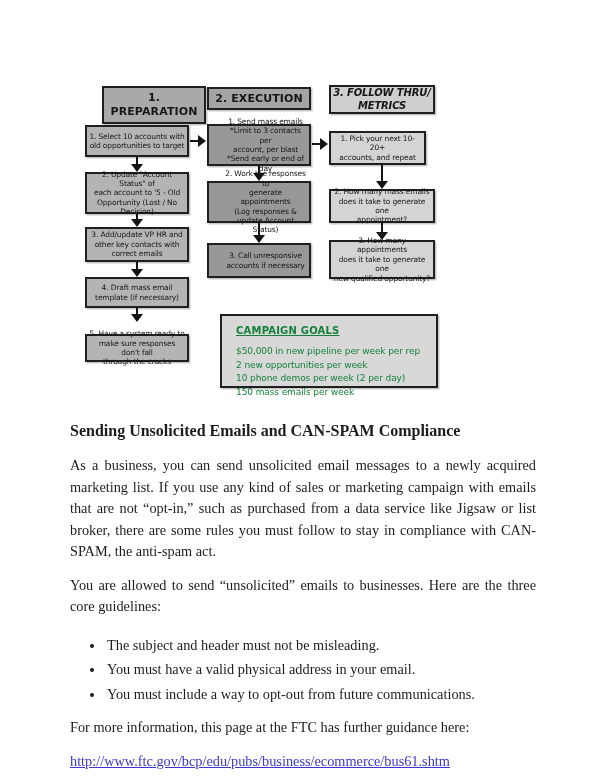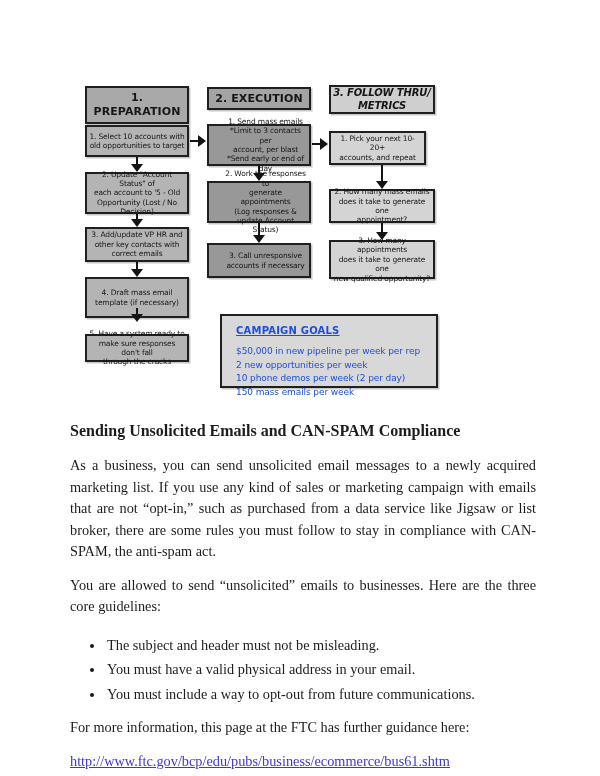--- a/index.html
+++ b/index.html
@@ -32,21 +32,21 @@
   .v-arrow .head{width:0;height:0;border-left:6px solid transparent;border-right:6px solid transparent;border-top:8px solid #141414;margin-top:-1px;}
   .h-arrow{position:absolute;height:14px;display:flex;align-items:center;}
   .h-arrow i{display:block;}
   .h-arrow .stem{height:2.2px;flex:1;background:#141414;}
   .h-arrow .head{width:0;height:0;border-top:6px solid transparent;border-bottom:6px solid transparent;border-left:8px solid #141414;margin-left:-1px;}
 
   .campaign{
     position:absolute;box-sizing:border-box;
     border:2px solid var(--box_border,#1f1f1f);
     background:var(--campaign_fill,#d8d8d8);
-    font-family:"DejaVu Sans",sans-serif;color:#1d4ed8;
+    font-family:"DejaVu Sans",sans-serif;color:#15803d;
     padding:9px 4px 0 14px;
     box-shadow:1.5px 1.5px 0 rgba(0,0,0,.22);
   }
   .campaign-title{font-size:10px;font-weight:600;text-decoration:underline;margin-bottom:9px;letter-spacing:.2px;}
   .campaign-item{font-size:9px;line-height:1.5;letter-spacing:-0.1px;}
 
   
   .article{
     position:absolute;left:0;top:400px;width:600px;box-sizing:border-box;
     padding:0 64px 0 70px;
@@ -61,34 +61,34 @@
   .article a{color:var(--link,#3b38cc);text-decoration:underline;word-break:break-all;}
   .linkline{margin:0;text-align:left;}
 </style>
 </head>
 <body>
 
 <div class="page" style="--page_bg: #ffffff; --box_border: #1f1f1f; --col1_header_fill: #a9a9a9; --col1_box_fill: #b4b4b4; --col2_header_fill: #a4a4a4; --col2_box_fill: #989898; --col3_header_fill: #cfcfcf; --col3_box_fill: #d4d4d4; --campaign_fill: #d8d8d8; --text: #1c1c1c; --link: #3b38cc;">
 
   <div class="diagram">
 
-    <div class="fc-box hdr c1h" style="left:85px;top:86px;width:104px;height:38px">1. PREPARATION</div>
+    <div class="fc-box hdr c1h" style="left:102px;top:86px;width:104px;height:38px">1. PREPARATION</div>
     <div class="fc-box hdr c2h" style="left:207px;top:87px;width:104px;height:23px">2. EXECUTION</div>
     <div class="fc-box hdr3 c3h" style="left:329px;top:85px;width:106px;height:29px">3. FOLLOW THRU/
 METRICS</div>
 
     <div class="fc-box bx c1b" style="left:85px;top:125px;width:104px;height:32px">1. Select 10 accounts with
 old opportunities to target</div>
     <div class="fc-box bx c1b" style="left:85px;top:172px;width:104px;height:42px">2. Update "Account Status" of
 each account to '5 - Old
 Opportunity (Lost / No Decision)</div>
     <div class="fc-box bx c1b" style="left:85px;top:227px;width:104px;height:35px">3. Add/update VP HR and
 other key contacts with
 correct emails</div>
-    <div class="fc-box bx c1b" style="left:85px;top:277px;width:104px;height:41px">4. Draft mass email
+    <div class="fc-box bx c1b" style="left:85px;top:277px;width:104px;height:31px">4. Draft mass email
 template (if necessary)</div>
     <div class="fc-box bx c1b" style="left:85px;top:334px;width:104px;height:28px">5. Have a system ready to
 make sure responses don't fall
 through the cracks</div>
 
     <div class="fc-box bx c2b" style="left:207px;top:124px;width:104px;height:42px">1. Send mass emails
 *Limit to 3 contacts per
 account, per blast
 *Send early or end of day</div>
     <div class="fc-box bx c2b" style="left:207px;top:181px;width:104px;height:42px">2. Work the responses to

